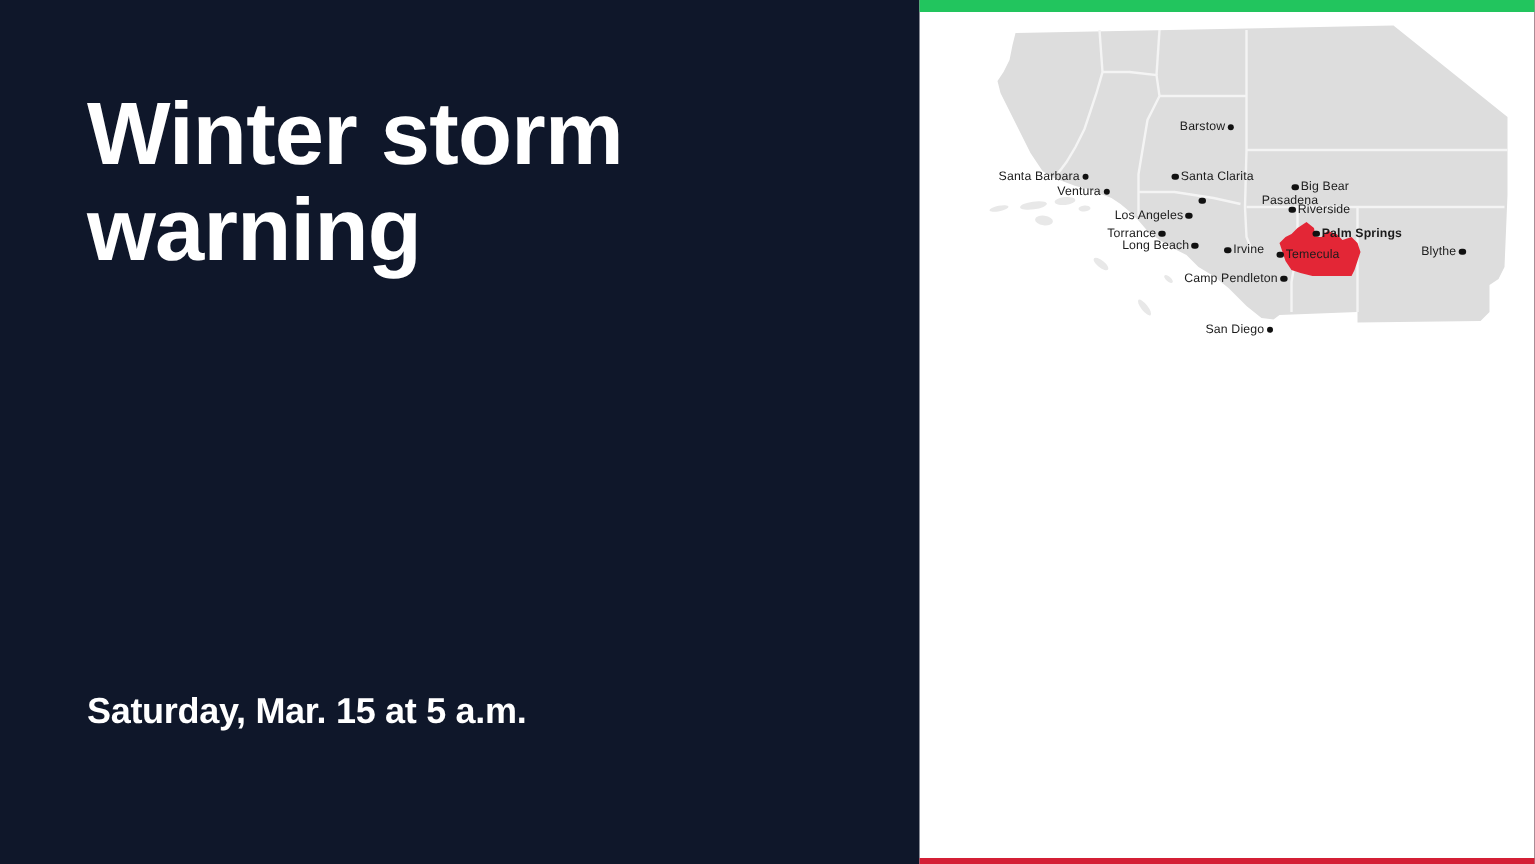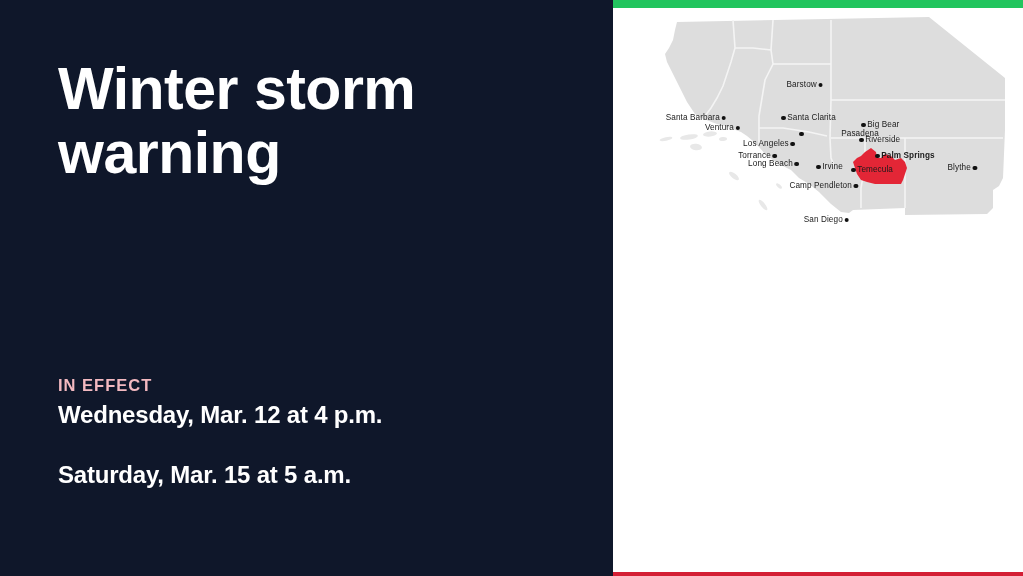--- a/index.html
+++ b/index.html
@@ -78,24 +78,20 @@
 
 <div class="alert-card">
 
   <div class="left-panel">
 
     <h1 class="headline">Winter storm
 warning</h1>
 
     <div class="meta-wrap">
 
-      <div class="meta-block">
-        <p class="meta-label">IN EFFECT</p>
-        <p class="meta-value">Wednesday, Mar. 12 at 4 p.m.</p>
-      </div>
 
       <div class="meta-block">
         <p class="meta-value">Saturday, Mar. 15 at 5 a.m.</p>
       </div>
 
     </div>
   </div>
 
   <div class="map-panel">
     <div class="map-stage">

